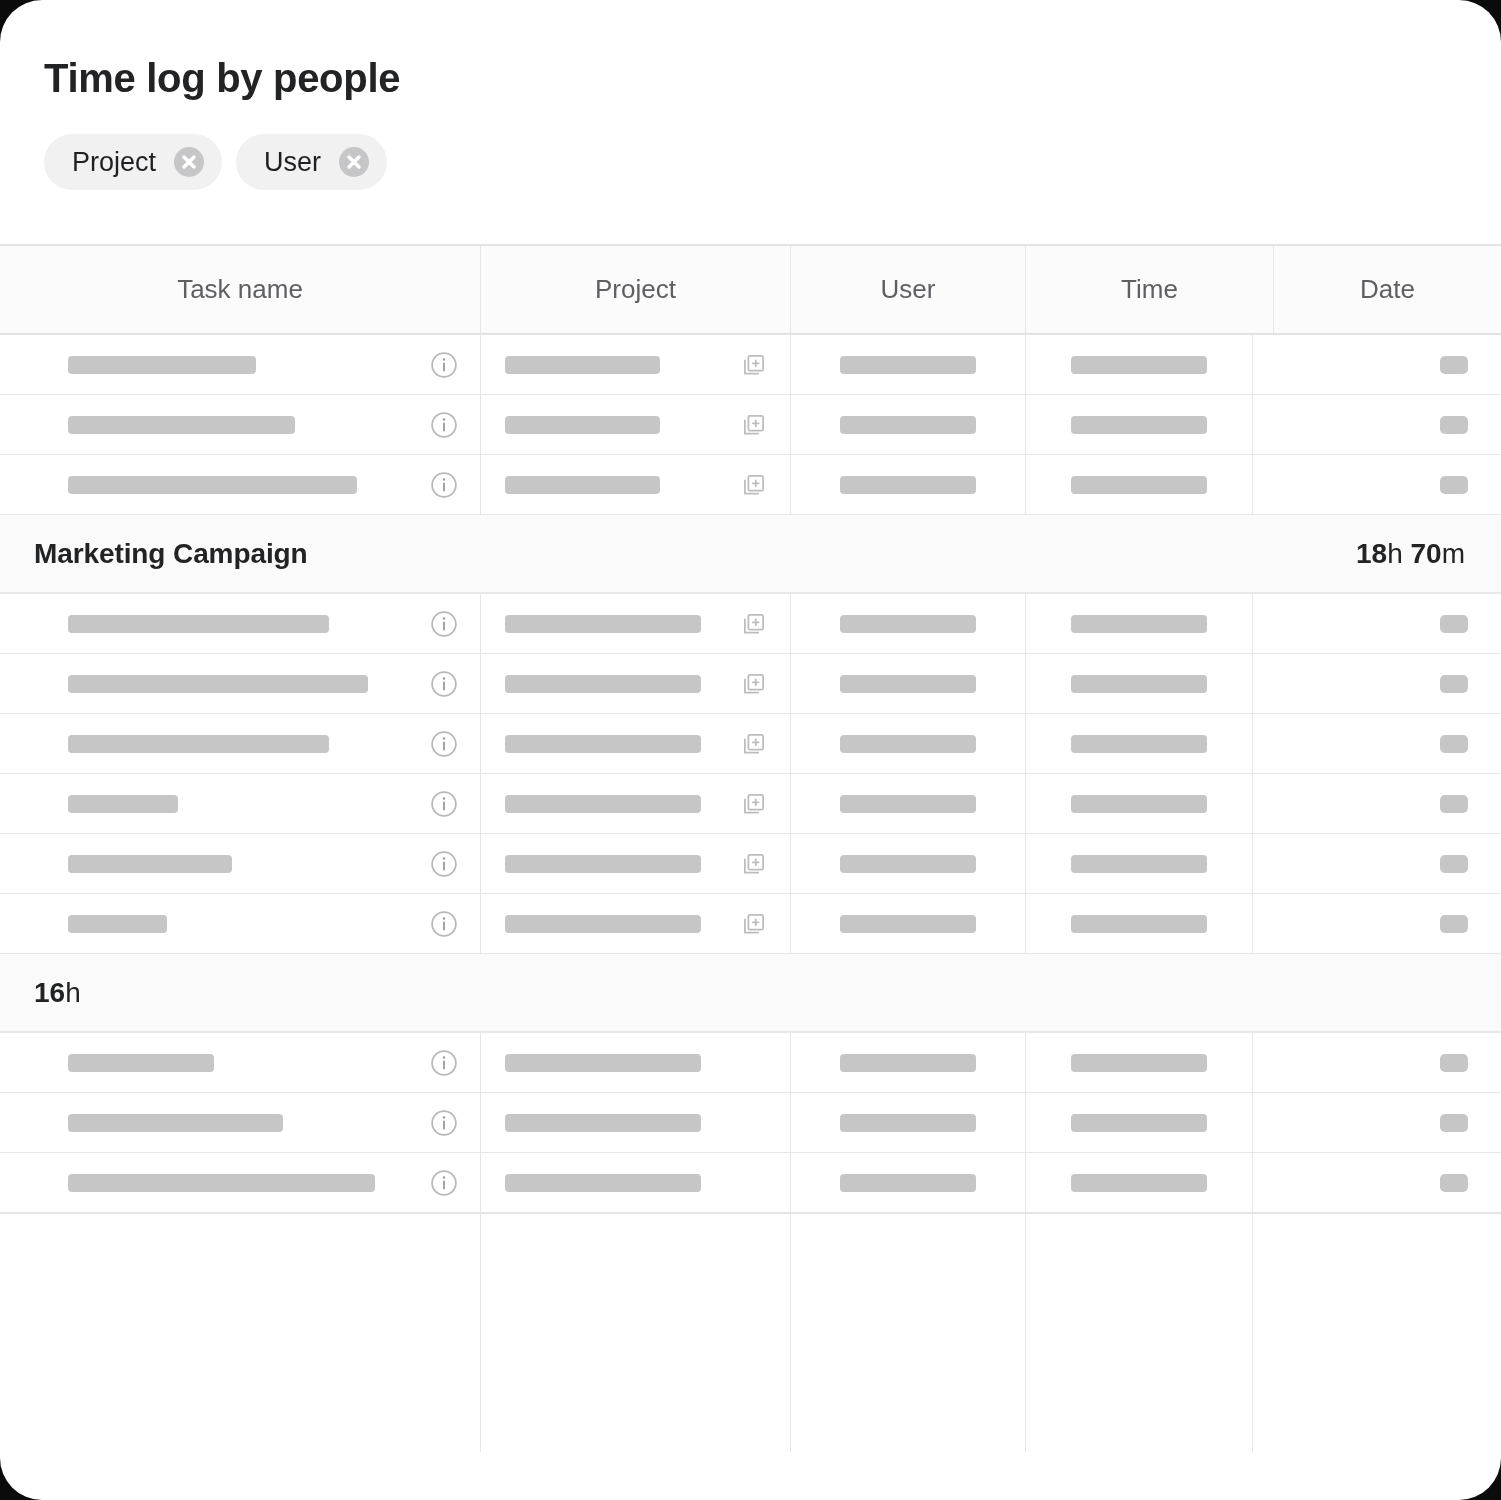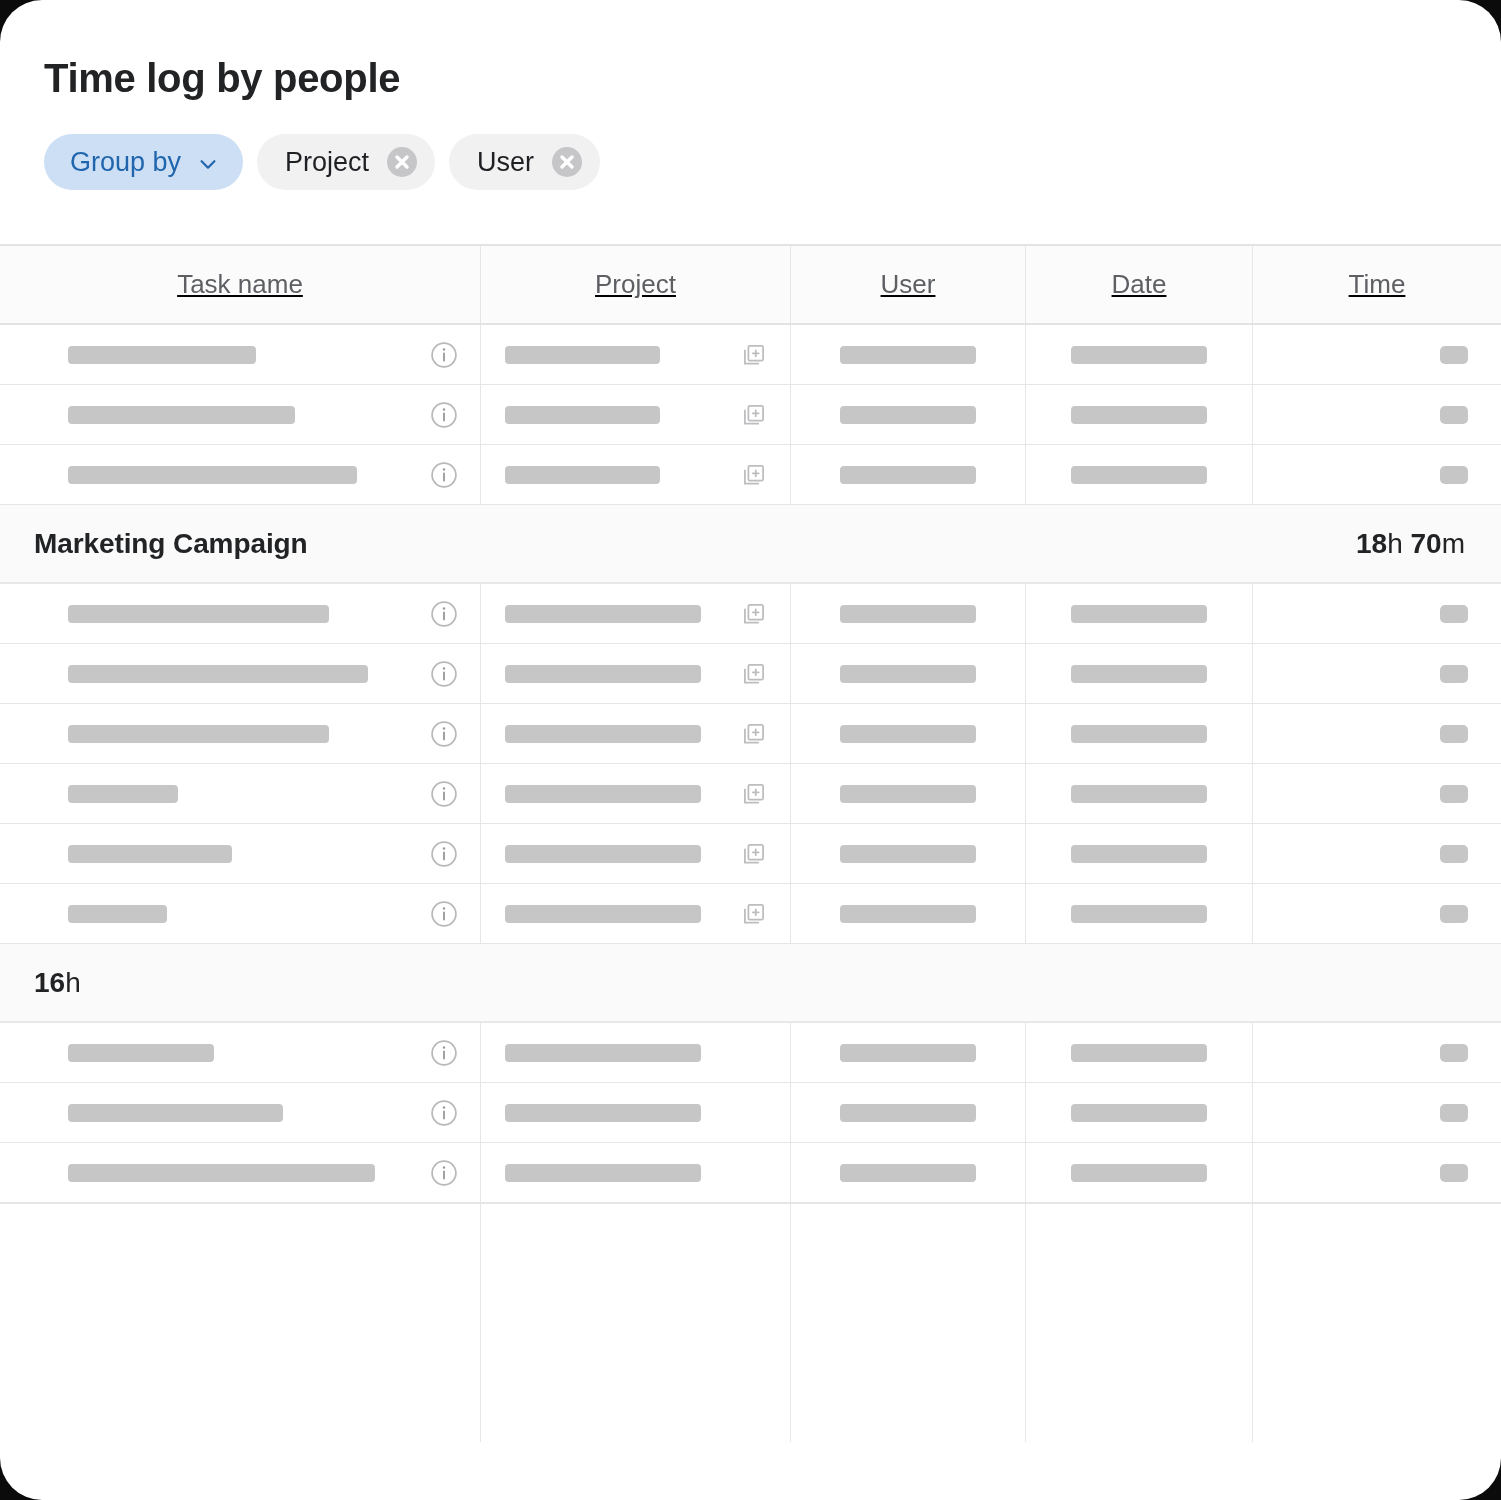--- a/index.html
+++ b/index.html
@@ -102,24 +102,23 @@
   }
 
   
   .c-task    { width: 481px; }
   .c-project { width: 310px; }
   .c-user    { width: 235px; }
   .c-date    { width: 227px; }
   .c-time    { width: 248px; }
 
   .head-row {
-    height: 79px;
+    height: 89px;
     background: #fbfbfb;
     border-bottom: 2px solid #e3e3e5;
-    text-decoration: underline;
   }
   .head-cell {
     display: flex;
     align-items: center;
     justify-content: center;
     font-size: 26px;
     color: #5d5f63;
     box-sizing: border-box;
     border-right: 1px solid #e6e6e8;
   }
@@ -214,28 +213,20 @@
 </style>
 </head>
 <body>
 
 <div class="card">
 
   <div class="page-header">
     <h1 class="page-title">Time log by people</h1>
 
     <div class="chip-row">
-      <div class="chip chip-groupby">
-        <span>Group by</span>
-        <span class="chev">
-          <svg viewBox="0 0 24 24" width="22" height="22" fill="none" stroke="#2166ad" stroke-width="2.4" stroke-linecap="round" stroke-linejoin="round">
-              <polyline points="5 9 12 16 19 9"></polyline>
-            </svg>
-        </span>
-      </div>
 
       <div class="chip chip-filter">
         <span>Project</span>
         <span class="close-badge">
           <svg viewBox="0 0 24 24" width="30" height="30">
               <path d="M8 8 L16 16 M16 8 L8 16" stroke="#ffffff" stroke-width="2.8" stroke-linecap="round"></path>
             </svg>
         </span>
       </div>
 
@@ -248,22 +239,22 @@
         </span>
       </div>
     </div>
   </div>
 
   <div class="table" id="table-root">
     <div class="row head-row">
       <div class="head-cell c-task">Task name</div>
       <div class="head-cell c-project">Project</div>
       <div class="head-cell c-user">User</div>
+      <div class="head-cell c-time">Time</div>
       <div class="head-cell c-date">Date</div>
-      <div class="head-cell c-time">Time</div>
     </div>
     <div id="table-body">
         <div class="row data-row">
           <div class="cell c-task cell-task">
             <span class="bar" style="width:188px"></span>
             <span class="icon-slot">
               <svg viewBox="0 0 24 24" width="28" height="28" fill="none">
                 <circle cx="12" cy="12" r="10.2" stroke="#b9b9bb" stroke-width="1.5"></circle>
                 <circle cx="12" cy="7.2" r="1.05" fill="#9b9b9d"></circle>
                 <path d="M12 10.6 V16.8" stroke="#9b9b9d" stroke-width="1.6" stroke-linecap="round"></path>

